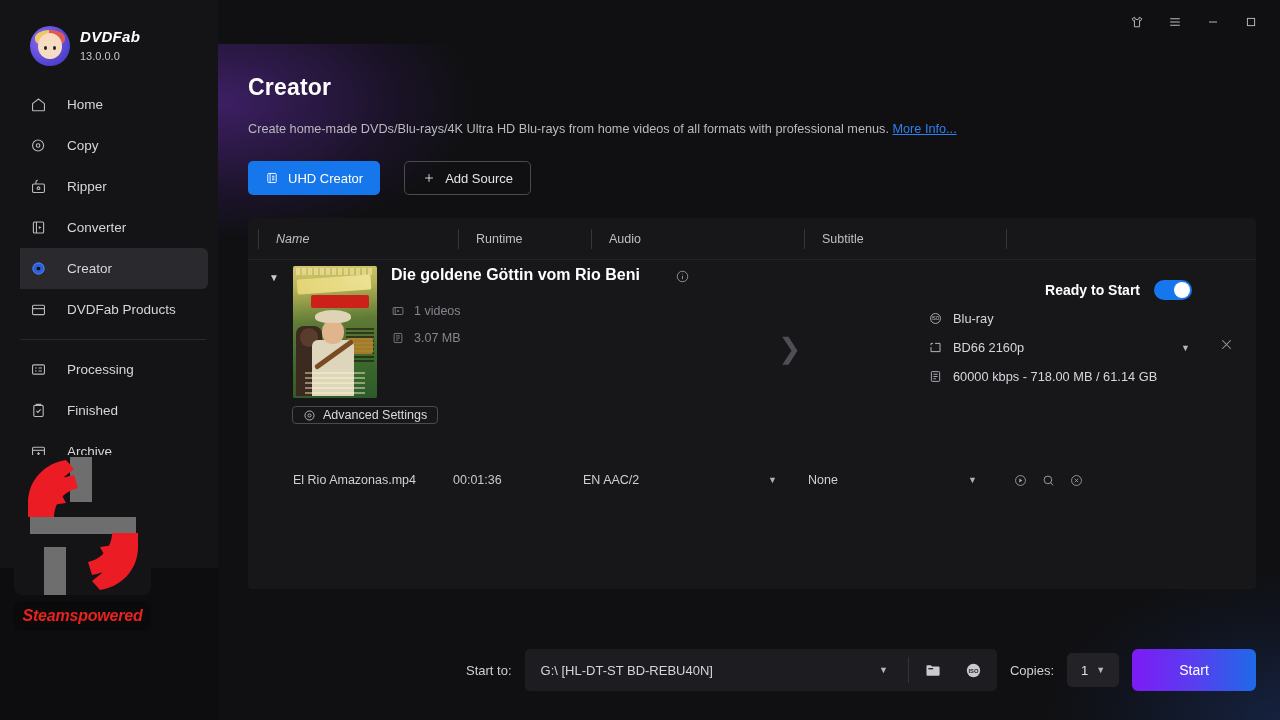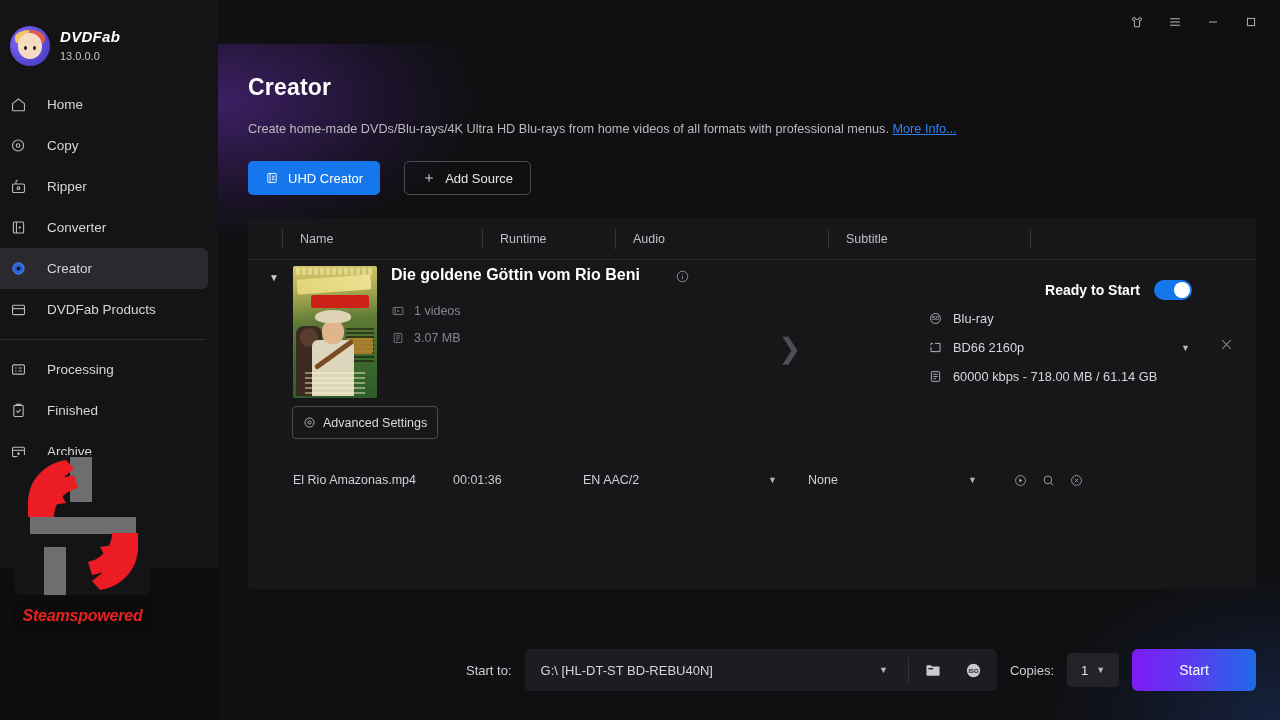--- a/index.html
+++ b/index.html
@@ -12,20 +12,21 @@
   }
   #app { position: relative; width: 1280px; height: 720px; display: flex; }
 
   
   .sidebar {
     width: 218px; height: 568px;
     background: #141416;
     position: relative;
     flex: 0 0 218px;
     z-index: 3;
+    padding-left: 20px;
   }
   .brand { display: flex; align-items: center; padding: 20px 0 0 10px; height: 72px; }
   .avatar {
     width: 40px; height: 40px; border-radius: 50%;
     background: radial-gradient(circle at 35% 35%, #8f6ff0 0%, #5a4bd8 55%, #3d31b0 100%);
     position: relative; flex: 0 0 40px; overflow: hidden;
   }
   .avatar .face {
     position: absolute; left: 8px; top: 7px; width: 24px; height: 26px;
     border-radius: 50% 50% 48% 48%;
@@ -107,21 +108,21 @@
     background: transparent; color: #e4e4e8; border: 1px solid #4a4a50; border-radius: 5px;
     height: 34px; padding: 0 17px; display: flex; align-items: center; gap: 9px;
     font-size: 13px; font-family: inherit;
   }
 
   
   .panel { margin-top: 23px; background: #17171a; border-radius: 4px; height: 371px; position: relative; }
   .thead { display: flex; height: 42px; align-items: center; border-bottom: 1px solid #242428; font-size: 12.5px; color: #bfbfc6; }
   .th { position: relative; padding-left: 18px; display: flex; align-items: center; height: 20px; }
   .th::before { content:""; position:absolute; left:0; top:0; bottom:0; width:1px; background:#35353b; }
-  .th.c0 { width: 200px; margin-left: 34px; }
+  .th.c0 { width: 200px; margin-left: 10px; font-style: italic; }
   .th.c1 { width: 133px; }
   .th.c2 { width: 213px; }
   .th.c3 { width: 202px; }
   .th.c4 { width: 60px; }
 
   .row { position: relative; padding: 14px 0 0 0; }
   .caret { position: absolute; left: 21px; top: 12px; color: #c9c9cf; font-size: 10px; }
   .poster {
     position: absolute; left: 45px; top: 6px; width: 84px; height: 132px;
     border-radius: 2px; overflow: hidden; background: #2b3b20;
@@ -140,21 +141,21 @@
   .poster .blk { position:absolute; top:60px; right:3px; width:28px; height:36px; background: repeating-linear-gradient(0deg, rgba(20,10,5,.55) 0 2px, transparent 2px 4px); }
   .poster .btm { position:absolute; bottom:4px; left:12px; right:12px; height:22px; background: repeating-linear-gradient(0deg, rgba(255,245,200,.45) 0 2px, transparent 2px 5px); }
 
   .movie-title { position: absolute; left: 143px; top: 6px; font-size: 16px; font-weight: 700; color: #fff; }
   .info-ic { position: absolute; left: 427px; top: 9px; color: #9a9aa2; }
   .meta { position: absolute; left: 143px; top: 44px; font-size: 12.5px; color: #85858d; }
   .meta .line { display: flex; align-items: flex-start; gap: 9px; height: 27px; }
   .adv-btn {
     position: absolute; left: 44px; top: 146px;
     border: 1px solid #4a4a50; border-radius: 4px; background: transparent;
-    color: #dadade; height: 33px; padding: 0 10px; display: flex; align-items: center; gap: 7px;
+    color: #dadade; height: 18px; padding: 0 10px; display: flex; align-items: center; gap: 7px;
     font-size: 12.5px; font-family: inherit;
   }
   .bigarrow { position: absolute; left: 530px; top: 72px; color: #4e4e55; font-size: 28px; }
 
   .ready { position: absolute; right: 64px; top: 20px; display: flex; align-items: center; gap: 14px; }
   .ready .lbl { font-size: 14px; font-weight: 700; color: #fff; }
   .toggle { width: 38px; height: 20px; border-radius: 10px; background: #1677ec; position: relative; }
   .toggle .knob { position: absolute; right: 2px; top: 2px; width: 16px; height: 16px; border-radius: 50%; background: #fff; }
 
   .outinfo { position: absolute; left: 680px; top: 44px; font-size: 12.8px; color: #d6d6dc; }

